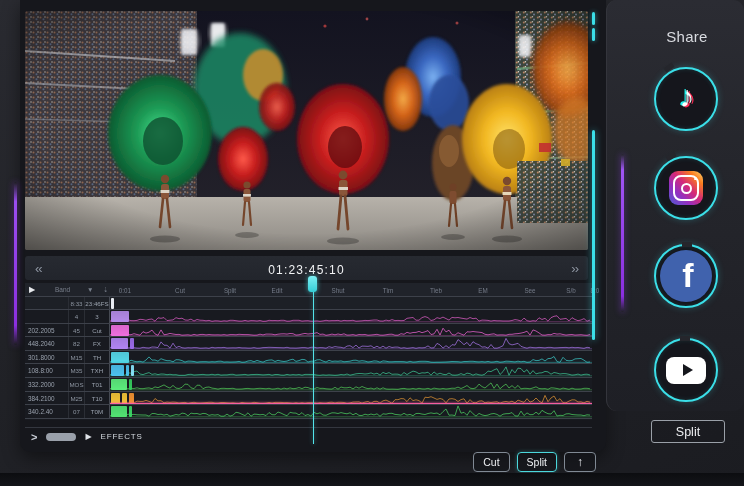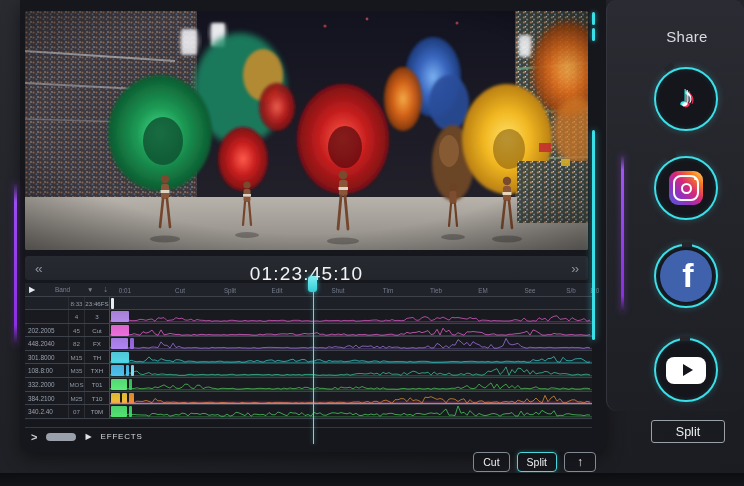--- a/index.html
+++ b/index.html
@@ -15,21 +15,21 @@
   .preview { position:absolute; left:5px; top:11px; width:563px; height:239px;
              background:#0a0a10; border-radius:2px; overflow:hidden;
              box-shadow:inset 0 0 0 1px #000; }
   .preview svg { display:block; width:100%; height:100%; }
 
   
   .tcbar { position:absolute; left:5px; top:256px; width:563px; height:24px;
            background:linear-gradient(180deg,#272a31,#22252c); border-radius:3px;
            display:flex; align-items:center; justify-content:space-between; padding:0 10px; }
   .tcbar .jump { color:#8d95a1; font-size:13px; letter-spacing:-1px; cursor:default; line-height:1; }
-  .tcbar .tc { color:#f2f3f5; font-size:19px; letter-spacing:1.2px; font-weight:400;
+  .tcbar .tc { color:#f2f3f5; font-size:12px; letter-spacing:1.2px; font-weight:400;
                position:absolute; left:50%; transform:translateX(-50%); top:7px; }
 
   
   .ruler { position:absolute; left:5px; top:283px; width:567px; height:14px;
            background:#20232a; border-bottom:1px solid #3d414a; }
   .ruler .rplay { position:absolute; left:4px; top:2px; color:#e8eaee; font-size:8px; }
   .ruler .rword { position:absolute; top:3px; color:#787f8b; font-size:6.5px; }
   .rlab { position:absolute; top:3.5px; transform:translateX(-50%); color:#70778424; color:#747b88; font-size:6.3px; white-space:nowrap; }
 
   

